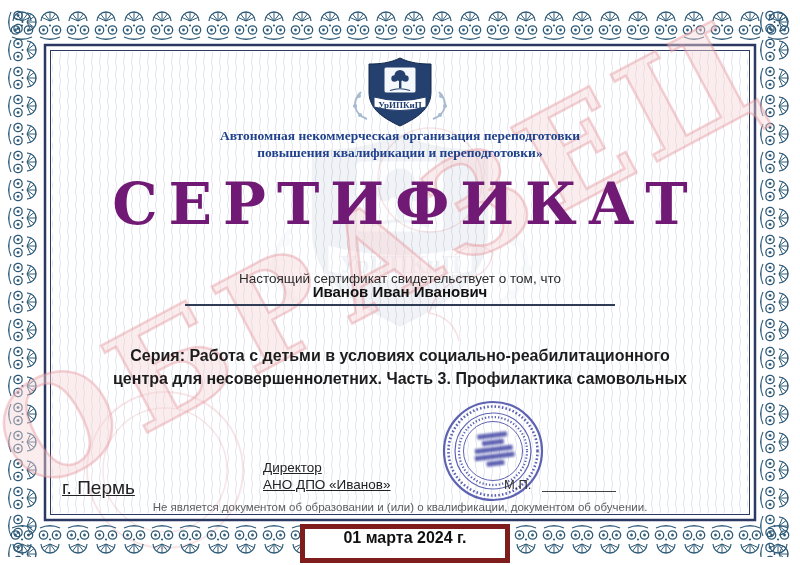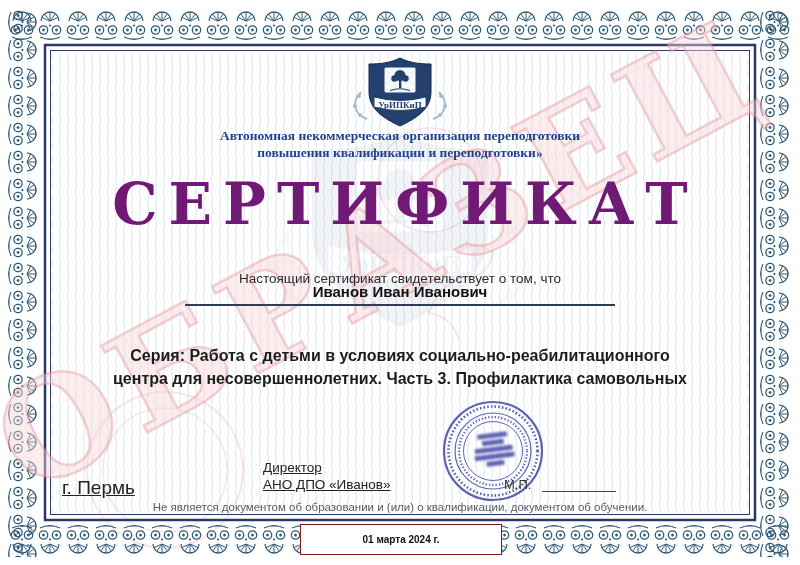--- a/index.html
+++ b/index.html
@@ -41,23 +41,23 @@
   .city       { left:62px;  top:477px; font-size:19px; color:#222;text-decoration:underline; }
   .director   { left:263px; top:459px; font-size:13.5px; line-height:17px; color:#222;text-decoration:underline; }
   .seal-label { left:504px; top:477px; font-size:13px; color:#333; z-index:4; }
   .sig-line   { left:542px; top:477px; width:74px; height:14px; border-bottom:1.5px solid #444; z-index:4; }
   .stamp      { left:441px; top:399px; z-index:3; }
 
   .disclaimer { left:52px; top:501px; width:696px; text-align:center; font-size:11.5px; color:#5c5c5c; }
 
   .date-box {
     left:300px; top:524px; width:200px; height:29px; z-index:4;
-    background:#ffffff; border:1px solid #7f1d1d;
-    display:flex; align-items:center; justify-content:center;
-    font-size:10px; font-weight:bold; color:#111;
+    background:#ffffff; border:5px solid #7f1d1d;
+    display:flex; justify-content:center;
+    font-size:16px; font-weight:bold; color:#111;
   }
 </style>
 </head>
 <body>
 
 <div class="page">
 
   <svg class="bg" width="800" height="565" viewBox="0 0 800 565">
     <defs>
       <g id="motif" stroke="#2f5b78" fill="none" stroke-width="1.3">

